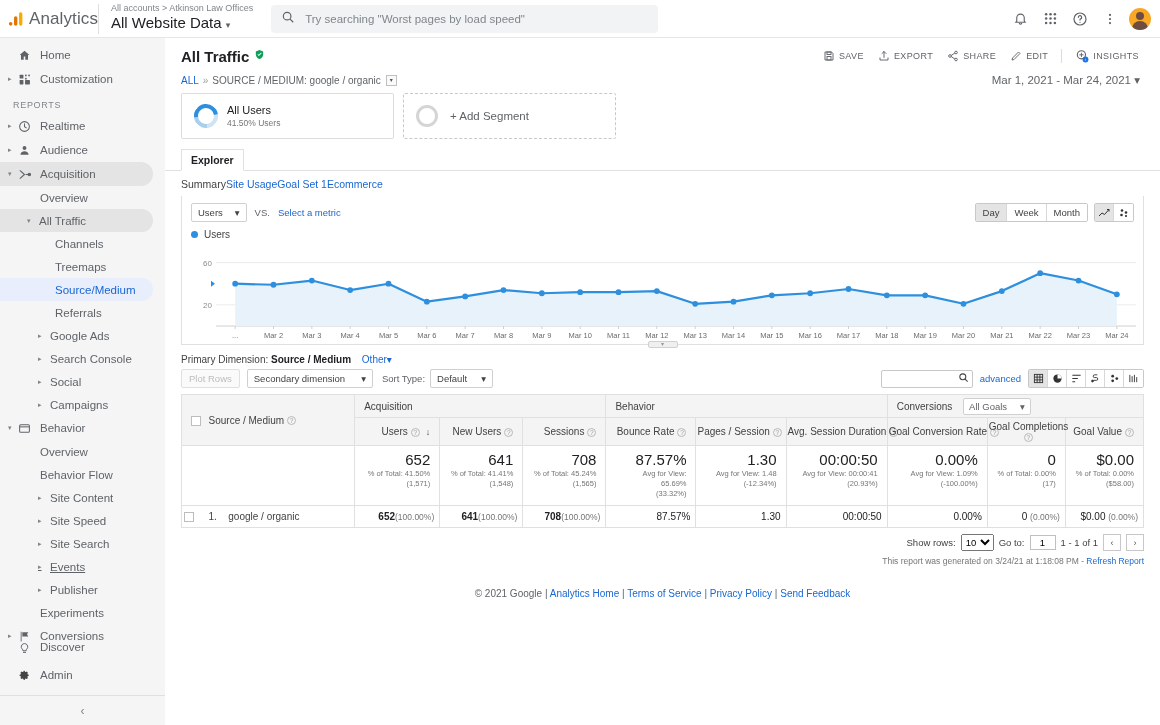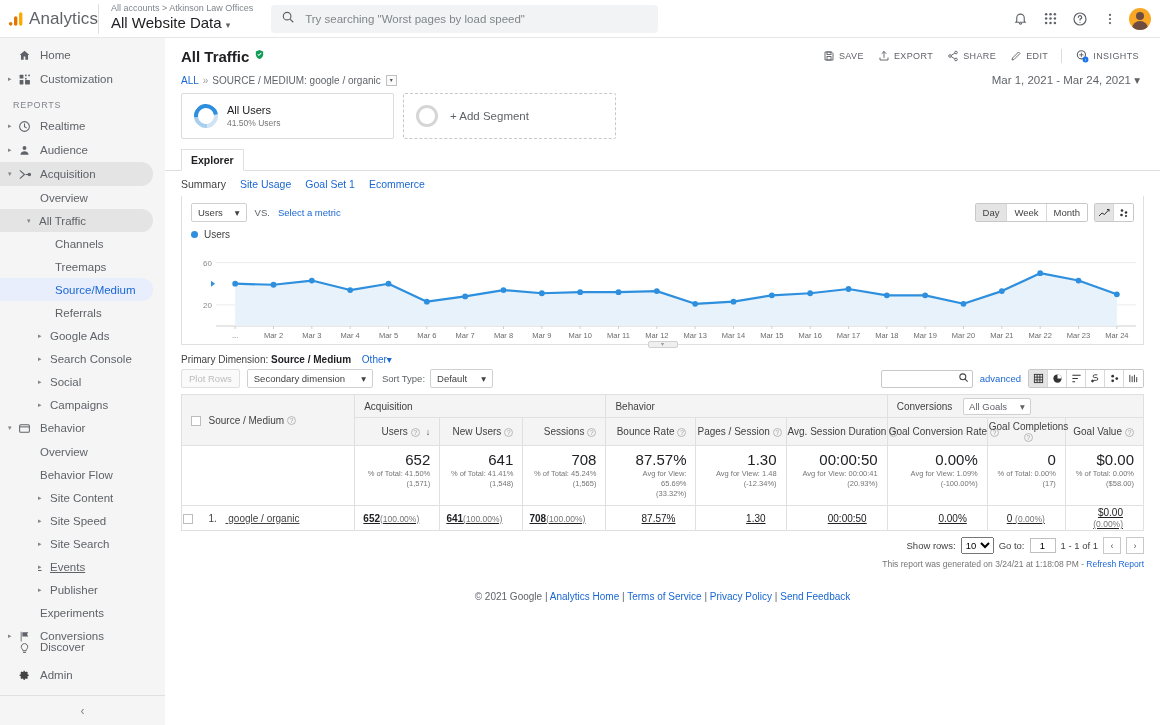--- a/index.html
+++ b/index.html
@@ -70,21 +70,21 @@
   .segcard.dashed { border:1px dashed #c8c8c8; cursor:pointer; }
   .donut { width:24px; height:24px; border-radius:50%; border:4px solid #2d8fdd; border-right-color:#cfe3f5; border-bottom-color:#a8cfee; transform:rotate(38deg); flex:0 0 24px; }
   .donut-empty { width:22px; height:22px; border-radius:50%; border:3px solid #d5d5d5; flex:0 0 22px; }
   .segtxt { margin-left:9px; }
   .segtxt .t1 { font-size:11px; color:#202124; line-height:13px; }
   .segtxt .t2 { font-size:8.5px; color:#757575; line-height:12px; }
   .addseg-label { margin-left:12px; font-size:11.5px; color:#5f6368; }
 
   .explorer-tabs { padding:9px 16px 0 16px; border-bottom:1px solid #e0e0e0; margin:0 0 0 0; }
   .exp-tab { display:inline-block; border:1px solid #e0e0e0; border-bottom:1px solid #fff; background:#fff; font-size:10.5px; color:#202124; font-weight:bold; padding:4px 9px; position:relative; top:1px; cursor:pointer; }
-  .subtabs { display:flex; gap:14px; padding:7px 24px 6px 16px; }
+  .subtabs { display:flex; padding:7px 24px 6px 16px; }
   .subtab { font-size:10.5px; color:#1967d2; cursor:pointer; }
   .subtab.cur { color:#424242; }
 
   .chartbox { margin:0 16px; border:1px solid #e0e0e0; border-top:none; position:relative; }
   .chart-controls { display:flex; align-items:center; padding:7px 9px; }
   .sel-btn { border:1px solid #d0d0d0; background:#fff; border-radius:2px; font-size:9.5px; color:#424242; padding:3px 6px; display:flex; align-items:center; gap:12px; cursor:pointer; }
   .vs-label { font-size:9.5px; color:#5f6368; margin:0 8px; }
   .sel-metric { font-size:9.5px; color:#1967d2; cursor:pointer; }
   .gran { margin-left:auto; display:flex; align-items:center; gap:6px;padding-left:17px; }
   .gran-group { display:flex; border:1px solid #c8c8c8; border-radius:2px; overflow:hidden; }
@@ -121,21 +121,21 @@
   
   table.rpt { border-collapse:collapse; width:calc(100% - 32px); margin:0 16px; font-size:10px; table-layout:fixed; }
   table.rpt th, table.rpt td { border:1px solid #e0e0e0; }
   .grp-head { background:#f4f4f4; height:23px; font-weight:normal; text-align:left; padding-left:9px; color:#424242; font-size:10px; }
   .col-head { background:#f4f4f4; height:28px; text-align:right; padding-right:9px; color:#424242; font-size:10px; font-weight:normal; vertical-align:middle; white-space:nowrap; }
   .q { display:inline-block; width:9px; height:9px; border:1px solid #b9b9b9; border-radius:50%; color:#9e9e9e; font-size:6.5px; line-height:8px; text-align:center; margin-left:3px; vertical-align:middle; }
   .sortarrow { margin-left:6px; color:#424242; font-size:9px; }
   .totrow td { background:#fff; text-align:right; padding:5px 9px 6px 9px; vertical-align:top; }
   .tot-main { font-size:15px; color:#202124; line-height:18px; }
   .tot-sub { font-size:7.5px; color:#757575; line-height:10px; }
-  .datarow td { height:22px; text-align:right; padding-right:20px; color:#202124;text-decoration:underline; }
+  .datarow td { height:22px; text-align:right; padding-right:5px; color:#202124; }
   .datarow td.idx { text-align:left; padding-left:0; color:#424242; }
   .cb { width:10px; height:10px; border:1px solid #bdbdbd; display:inline-block; background:#fff; cursor:pointer; vertical-align:middle; }
   .pct { color:#757575; font-size:8.5px; }
   .allgoals { display:inline-flex; align-items:center; gap:13px; border:1px solid #d0d0d0; background:#fff; font-size:9.5px; color:#5f6368; padding:2px 5px; border-radius:2px; margin-left:8px; cursor:pointer; }
 
   .tfoot { display:flex; align-items:center; justify-content:flex-end; padding:6px 16px 0 16px; font-size:9.5px; color:#424242; gap:5px; }
   .tfoot select { font-size:9.5px; font-family:inherit; height:17px; }
   .tfoot input { width:26px; height:15px; font-size:9.5px; font-family:inherit; text-align:center; border:1px solid #c0c0c0; }
   .pgbtn { border:1px solid #c8c8c8; background:#fff; width:18px; height:17px; display:flex; align-items:center; justify-content:center; cursor:pointer; font-size:9px; color:#555; }
   .genline { text-align:right; padding:5px 16px 0 16px; font-size:8.5px; color:#757575; }

